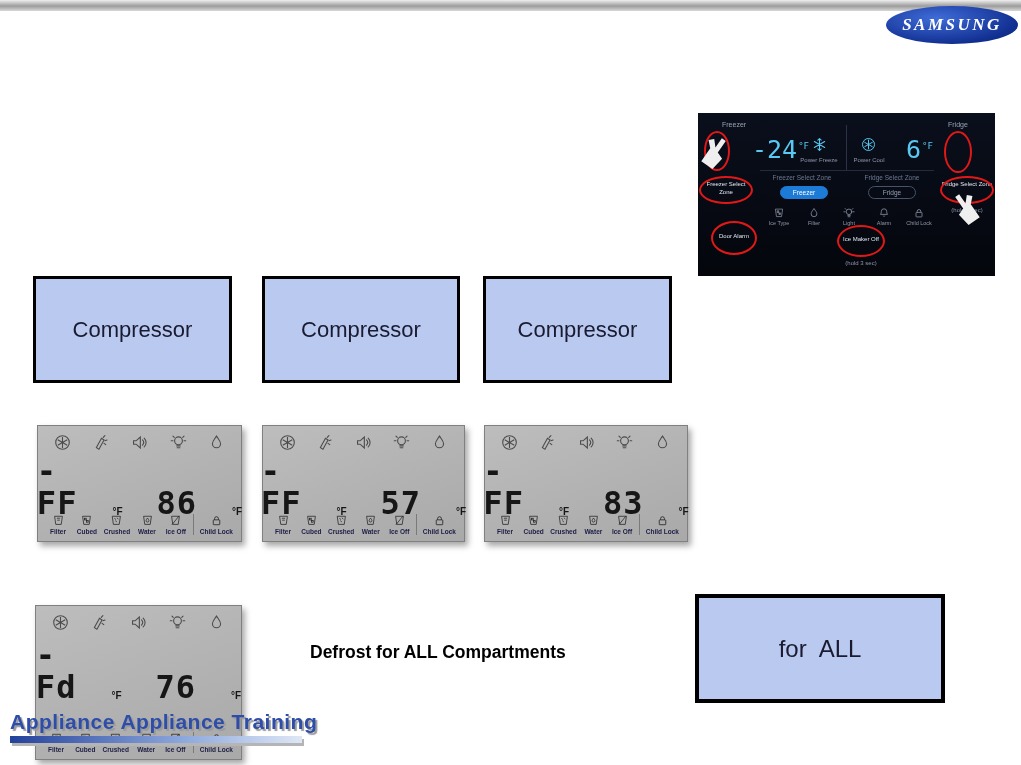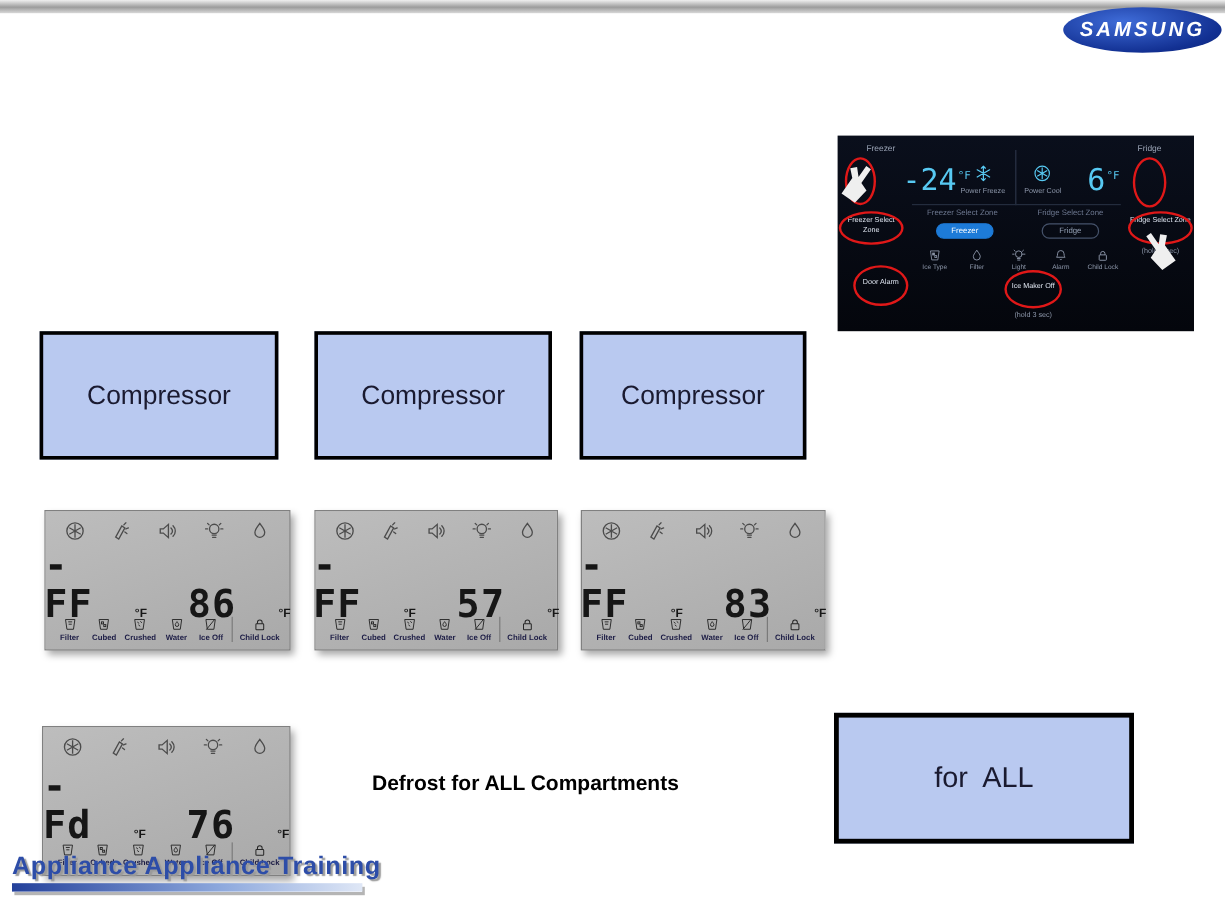--- a/index.html
+++ b/index.html
@@ -5,21 +5,21 @@
   * { margin:0; padding:0; box-sizing:border-box; }
   html,body { width:1021px; height:765px; }
   body { position:relative; background:#fff; font-family:"Liberation Sans",sans-serif; overflow:hidden; }
 
   .topbar { position:absolute; left:0; top:0; width:100%; height:11px;
             background:linear-gradient(180deg,#efefef,#9c9c9c 55%,#d8d8d8); }
 
   .samsung { position:absolute; left:886px; top:6px; width:132px; height:38px; border-radius:50%;
              background:radial-gradient(ellipse at 38% 32%, #3f6cd8, #123092 70%, #0c2578);
              display:flex; align-items:center; justify-content:center; }
-  .samsung span { color:#fff; font-weight:bold; font-style:italic; font-size:17px; letter-spacing:2.5px; }
+  .samsung span { color:#fff; font-weight:bold; font-style:italic; font-size:17px; letter-spacing:2.5px;font-family:Liberation Serif, serif; }
 
   
   .blue-box { position:absolute; background:#b9c9f0; border:3px solid #000;
               display:flex; align-items:center; justify-content:center; color:#1a1a30; }
   .compressor { font-size:22px; }
   .for-all { border-width:4px; font-size:24px; white-space:pre; }
 
   
   .lcd { position:absolute; background:linear-gradient(160deg,#bdbdbd,#a9a9a9);
          border:1px solid #808080; box-shadow:3px 4px 6px rgba(0,0,0,.35); }
@@ -445,21 +445,21 @@
       </div>
     <div class="bitem lock-sep">
         <svg class="bic">
           <use href="#i-lock"></use>
         </svg>
         <span>Child Lock</span>
       </div>
   </div>
 </div>
 
-<div class="lcd" style="left:35px;top:605px;width:207px;height:125px">
+<div class="lcd" style="left:35px;top:605px;width:207px;height:155px">
   <div class="lcd-top">
     <svg class="ic">
         <use href="#i-sf"></use>
       </svg>
     <svg class="ic">
         <use href="#i-ion"></use>
       </svg>
     <svg class="ic">
         <use href="#i-spk"></use>
       </svg>

